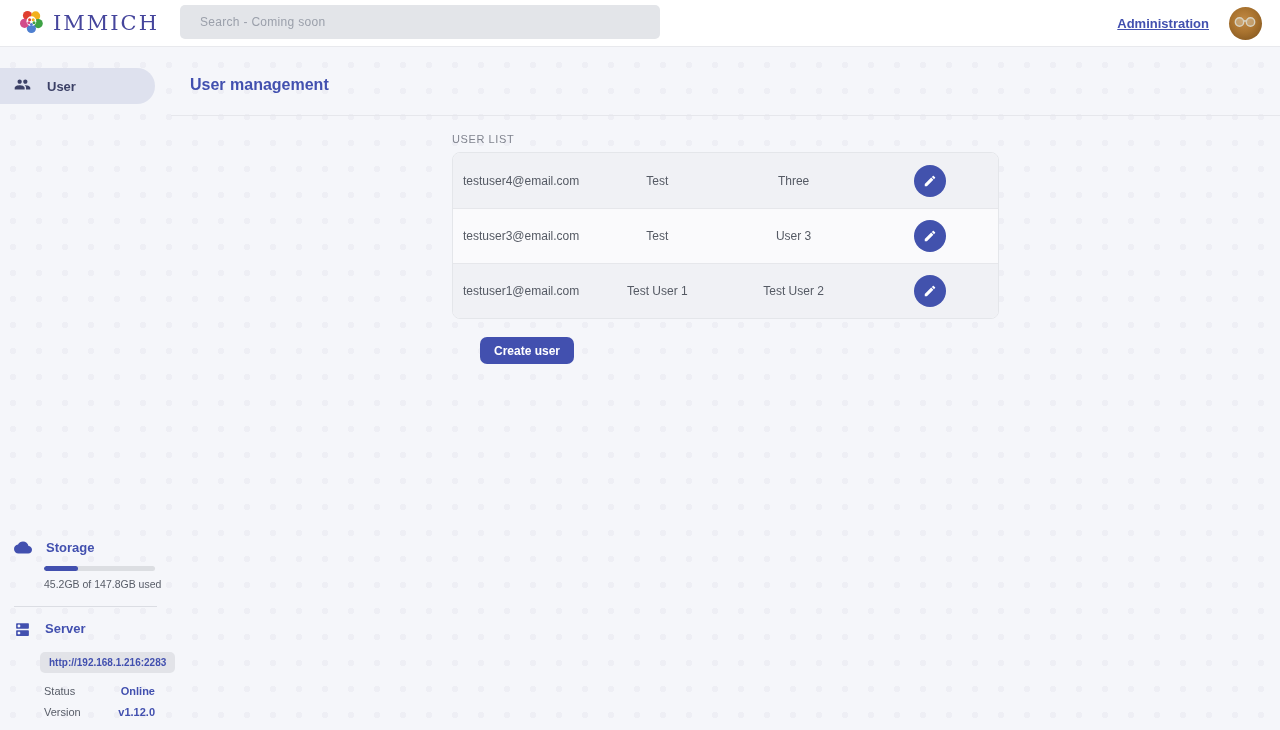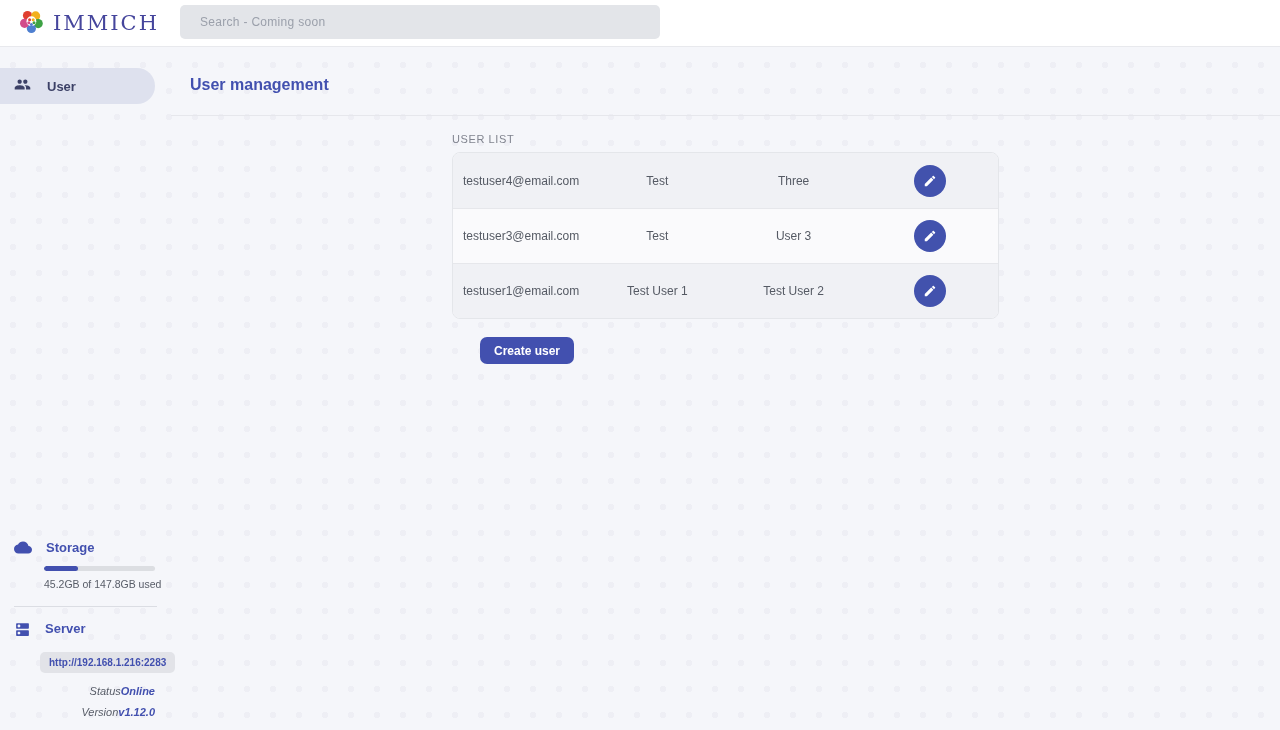--- a/index.html
+++ b/index.html
@@ -65,22 +65,22 @@
   }
   .storage-bar-fill { height: 100%; background: #4250af; border-radius: 3px; }
   .storage-usage { margin: 7px 0 0 44px; font-size: 10.5px; color: #585d68; }
   .side-divider { margin: 16px 14px 14px 14px; border-top: 1px solid #dbdde3; }
   .server-url-chip {
     margin: 10px 0 0 40px; display: inline-block;
     background: #e2e3e8; border-radius: 5px; padding: 5px 9px;
     font-size: 10px; font-weight: 700; color: #4250af; cursor: pointer;
   }
   .kv-row {
-    display: flex; justify-content: flex-end;
-    margin: 4px 16px 0 44px; width: 111px; font-style: italic;
+    display: flex; justify-content: space-between;
+    margin: 4px 16px 0 44px; width: 111px;
   }
   .kv-row.first { margin-top: 12px; }
   .kv-row + .kv-row { margin-top: 9px; }
   .kv-label { font-size: 11px; color: #585d68; }
   .kv-value { font-size: 11px; font-weight: 700; color: #4250af; }
 
   
   .main {
     position: absolute; top: 47px; left: 171px; width: 1109px; height: 683px;
   }
@@ -142,20 +142,30 @@
         <circle cx="10.8" cy="14.8" r="1.5" fill="#d24b8a"></circle>
       </svg>
     </span>
     <span class="brand-name">IMMICH</span>
   </div>
 
   <div class="search-wrap">
     <span class="search-placeholder">Search - Coming soon</span>
   </div>
 
+  <div class="header-right">
+    <span class="admin-link">Administration</span>
+    <div class="avatar">
+      <svg width="23" height="12" viewBox="0 0 23 12">
+        <circle cx="5.5" cy="6" r="4.2" fill="rgba(230,225,210,0.35)" stroke="#d8d2c0" stroke-width="1.4"></circle>
+        <circle cx="16.5" cy="6" r="4.2" fill="rgba(230,225,210,0.35)" stroke="#d8d2c0" stroke-width="1.4"></circle>
+        <path d="M9.7 5.4 Q11 4.2 12.3 5.4" stroke="#d8d2c0" stroke-width="1.3" fill="none"></path>
+      </svg>
+    </div>
+  </div>
 </div>
 
 <div class="sidebar">
   <div class="side-item">
     <span>
       <svg width="17" height="17" viewBox="0 0 24 24" fill="#3c4066">
         <path d="M16 11c1.66 0 2.99-1.34 2.99-3S17.66 5 16 5c-1.66 0-3 1.34-3 3s1.34 3 3 3zm-8 0c1.66 0 2.99-1.34 2.99-3S9.66 5 8 5C6.34 5 5 6.34 5 8s1.34 3 3 3zm0 2c-2.33 0-7 1.17-7 3.5V19h14v-2.5c0-2.33-4.67-3.5-7-3.5zm8 0c-.29 0-.62.02-.97.05 1.16.84 1.97 1.97 1.97 3.45V19h6v-2.5c0-2.33-4.67-3.5-7-3.5z"></path>
       </svg>
     </span>
     <span class="side-item-label">User</span>

